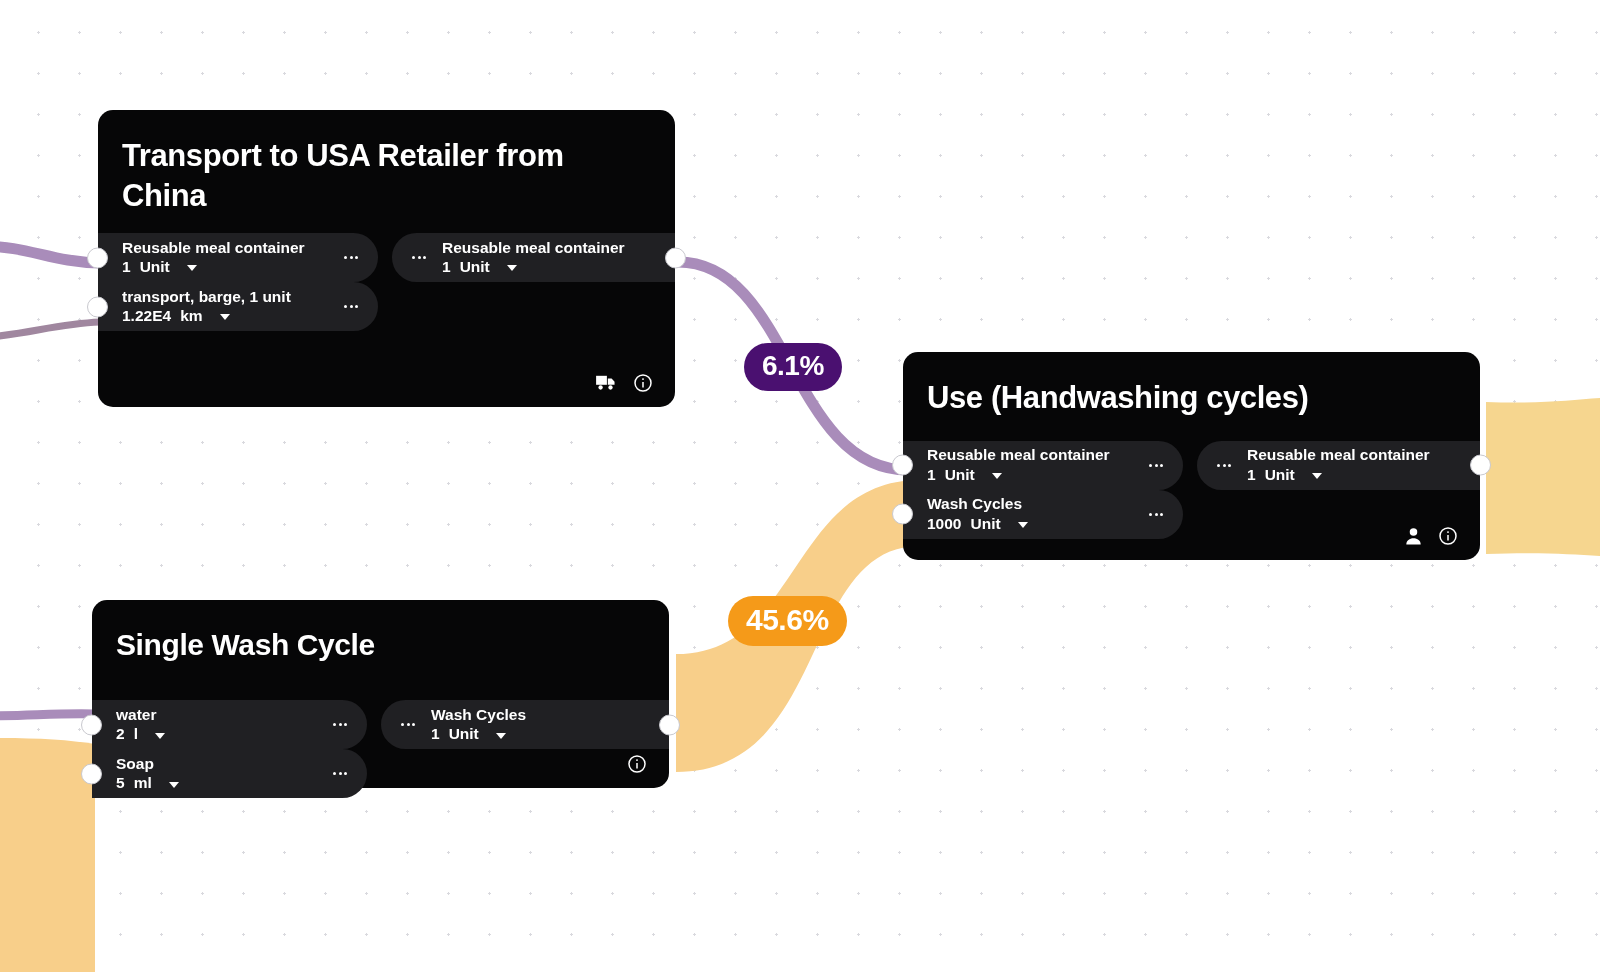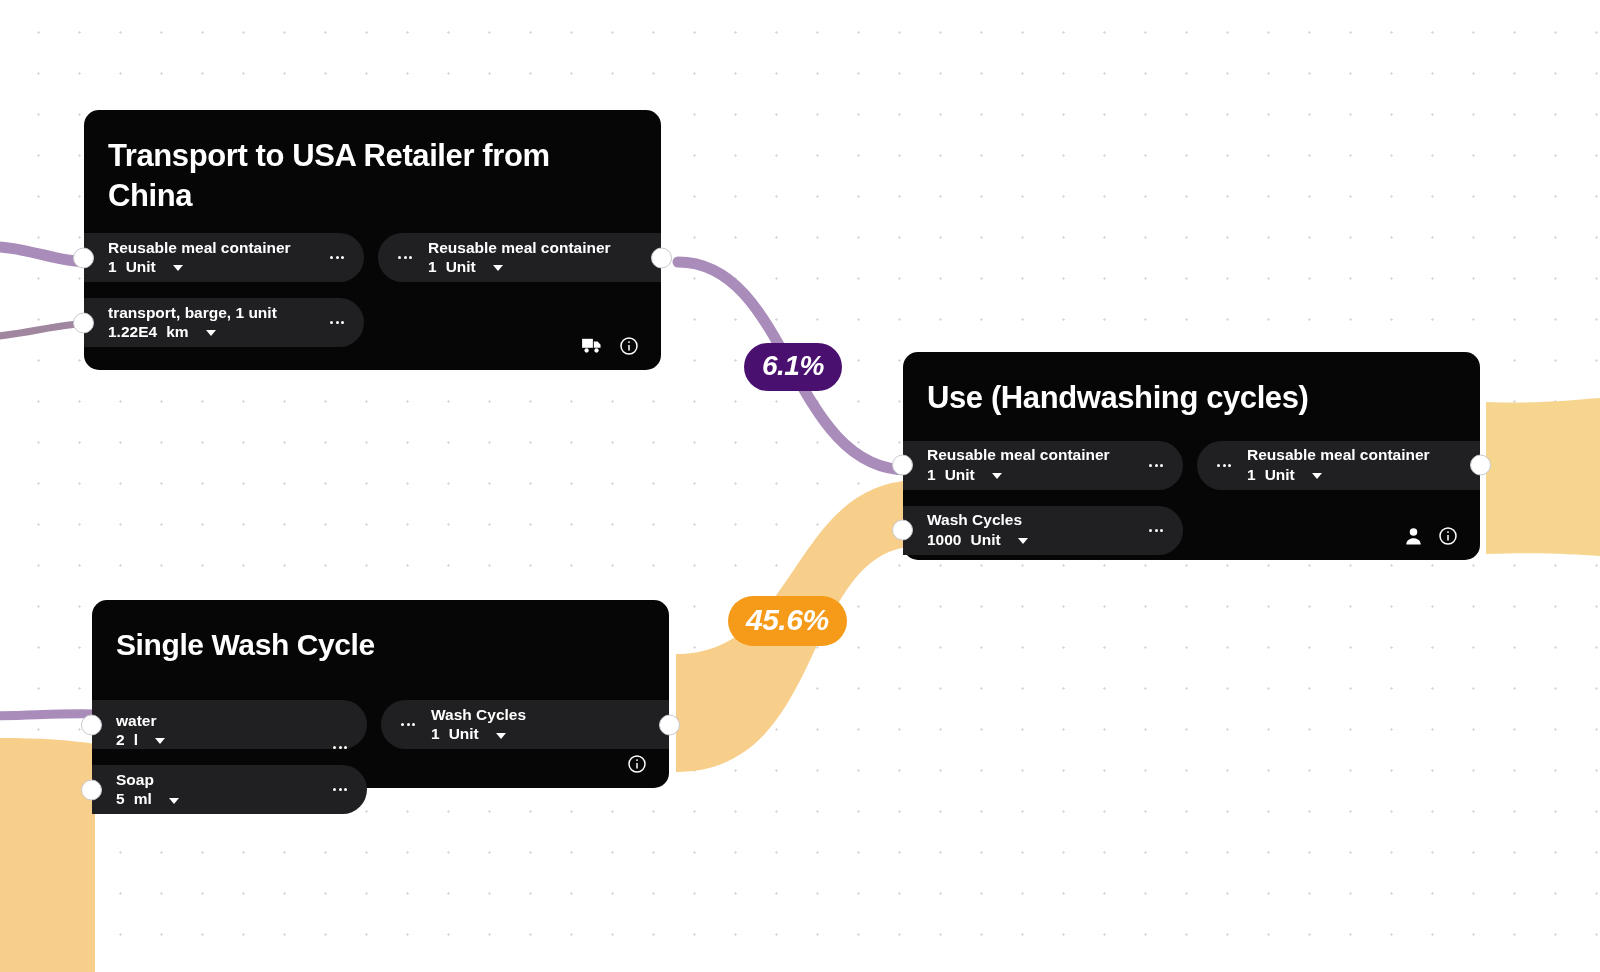--- a/index.html
+++ b/index.html
@@ -53,21 +53,21 @@
 
   .rows {
     position: relative;
     margin-top: 18px;
   }
   .row {
     position: relative;
     display: flex;
     align-items: stretch;
     height: 49px;
-    margin-bottom: 16px;
+    margin-bottom: 0;
   }
 
   .pill {
     position: relative;
     background: #202023;
     height: 49px;
     display: flex;
     align-items: center;
     box-sizing: border-box;
   }
@@ -161,21 +161,20 @@
   .badge {
     position: absolute;
     display: flex;
     align-items: center;
     justify-content: center;
     border-radius: 999px;
     font-weight: bold;
     color: #ffffff;
     z-index: 5;
     letter-spacing: -0.5px;
-    font-style: italic;
   }
   .badge.purple {
     background: #4a1070;
     font-size: 28px;
     padding: 7px 18px 9px 18px;
   }
   .badge.orange {
     background: #f59a19;
     font-size: 30px;
     padding: 7px 18px 9px 18px;
@@ -195,21 +194,21 @@
     <path d="M 0,738 C 40,738 70,740 95,744 L 95,972 L 0,972 Z" fill="#f8cf8a"></path>
 
     <path d="M 678,262 C 790,262 790,470 908,470" stroke="#a98cba" stroke-width="11" fill="none" stroke-linecap="round"></path>
 
     <path d="M -20,246 C 30,246 50,262 100,263" stroke="#a98cba" stroke-width="11" fill="none" stroke-linecap="round"></path>
     <path d="M -20,338 C 30,334 55,324 100,322" stroke="#a0879f" stroke-width="7" fill="none" stroke-linecap="round"></path>
 
     <path d="M -20,716 C 30,716 55,713 95,714" stroke="#a98cba" stroke-width="9" fill="none" stroke-linecap="round"></path>
   </svg>
 
-  <div class="node" id="node-transport" style="left:84px; top:110px; width:577px; height:260px;">
+  <div class="node" id="node-transport" style="left:98px; top:110px; width:577px; height:297px;">
     <div class="node-title">Transport to USA Retailer from China</div>
 
     <div class="rows" style="margin-top:18px;">
 
       <div class="row">
         <div class="pill in" style="width:280px;">
           <div class="pill-text">
             <span class="pill-label">Reusable meal container</span>
             <span class="pill-valrow">
               <span>1</span>
@@ -375,21 +374,21 @@
       </span>
     </div>
   </div>
 
   <div class="node" id="node-wash" style="left:92px; top:600px; width:577px; height:188px;">
     <div class="node-title small">Single Wash Cycle</div>
 
     <div class="rows" style="margin-top:36px;">
 
       <div class="row">
-        <div class="pill in" style="width:275px;align-items:flex-end;">
+        <div class="pill in" style="width:275px;">
           <div class="pill-text">
             <span class="pill-label">water</span>
             <span class="pill-valrow">
               <span>2</span>
               <span class="pill-unit">
                 <span>l</span>
                 <i class="caret"></i>
               </span>
             </span>
           </div>

